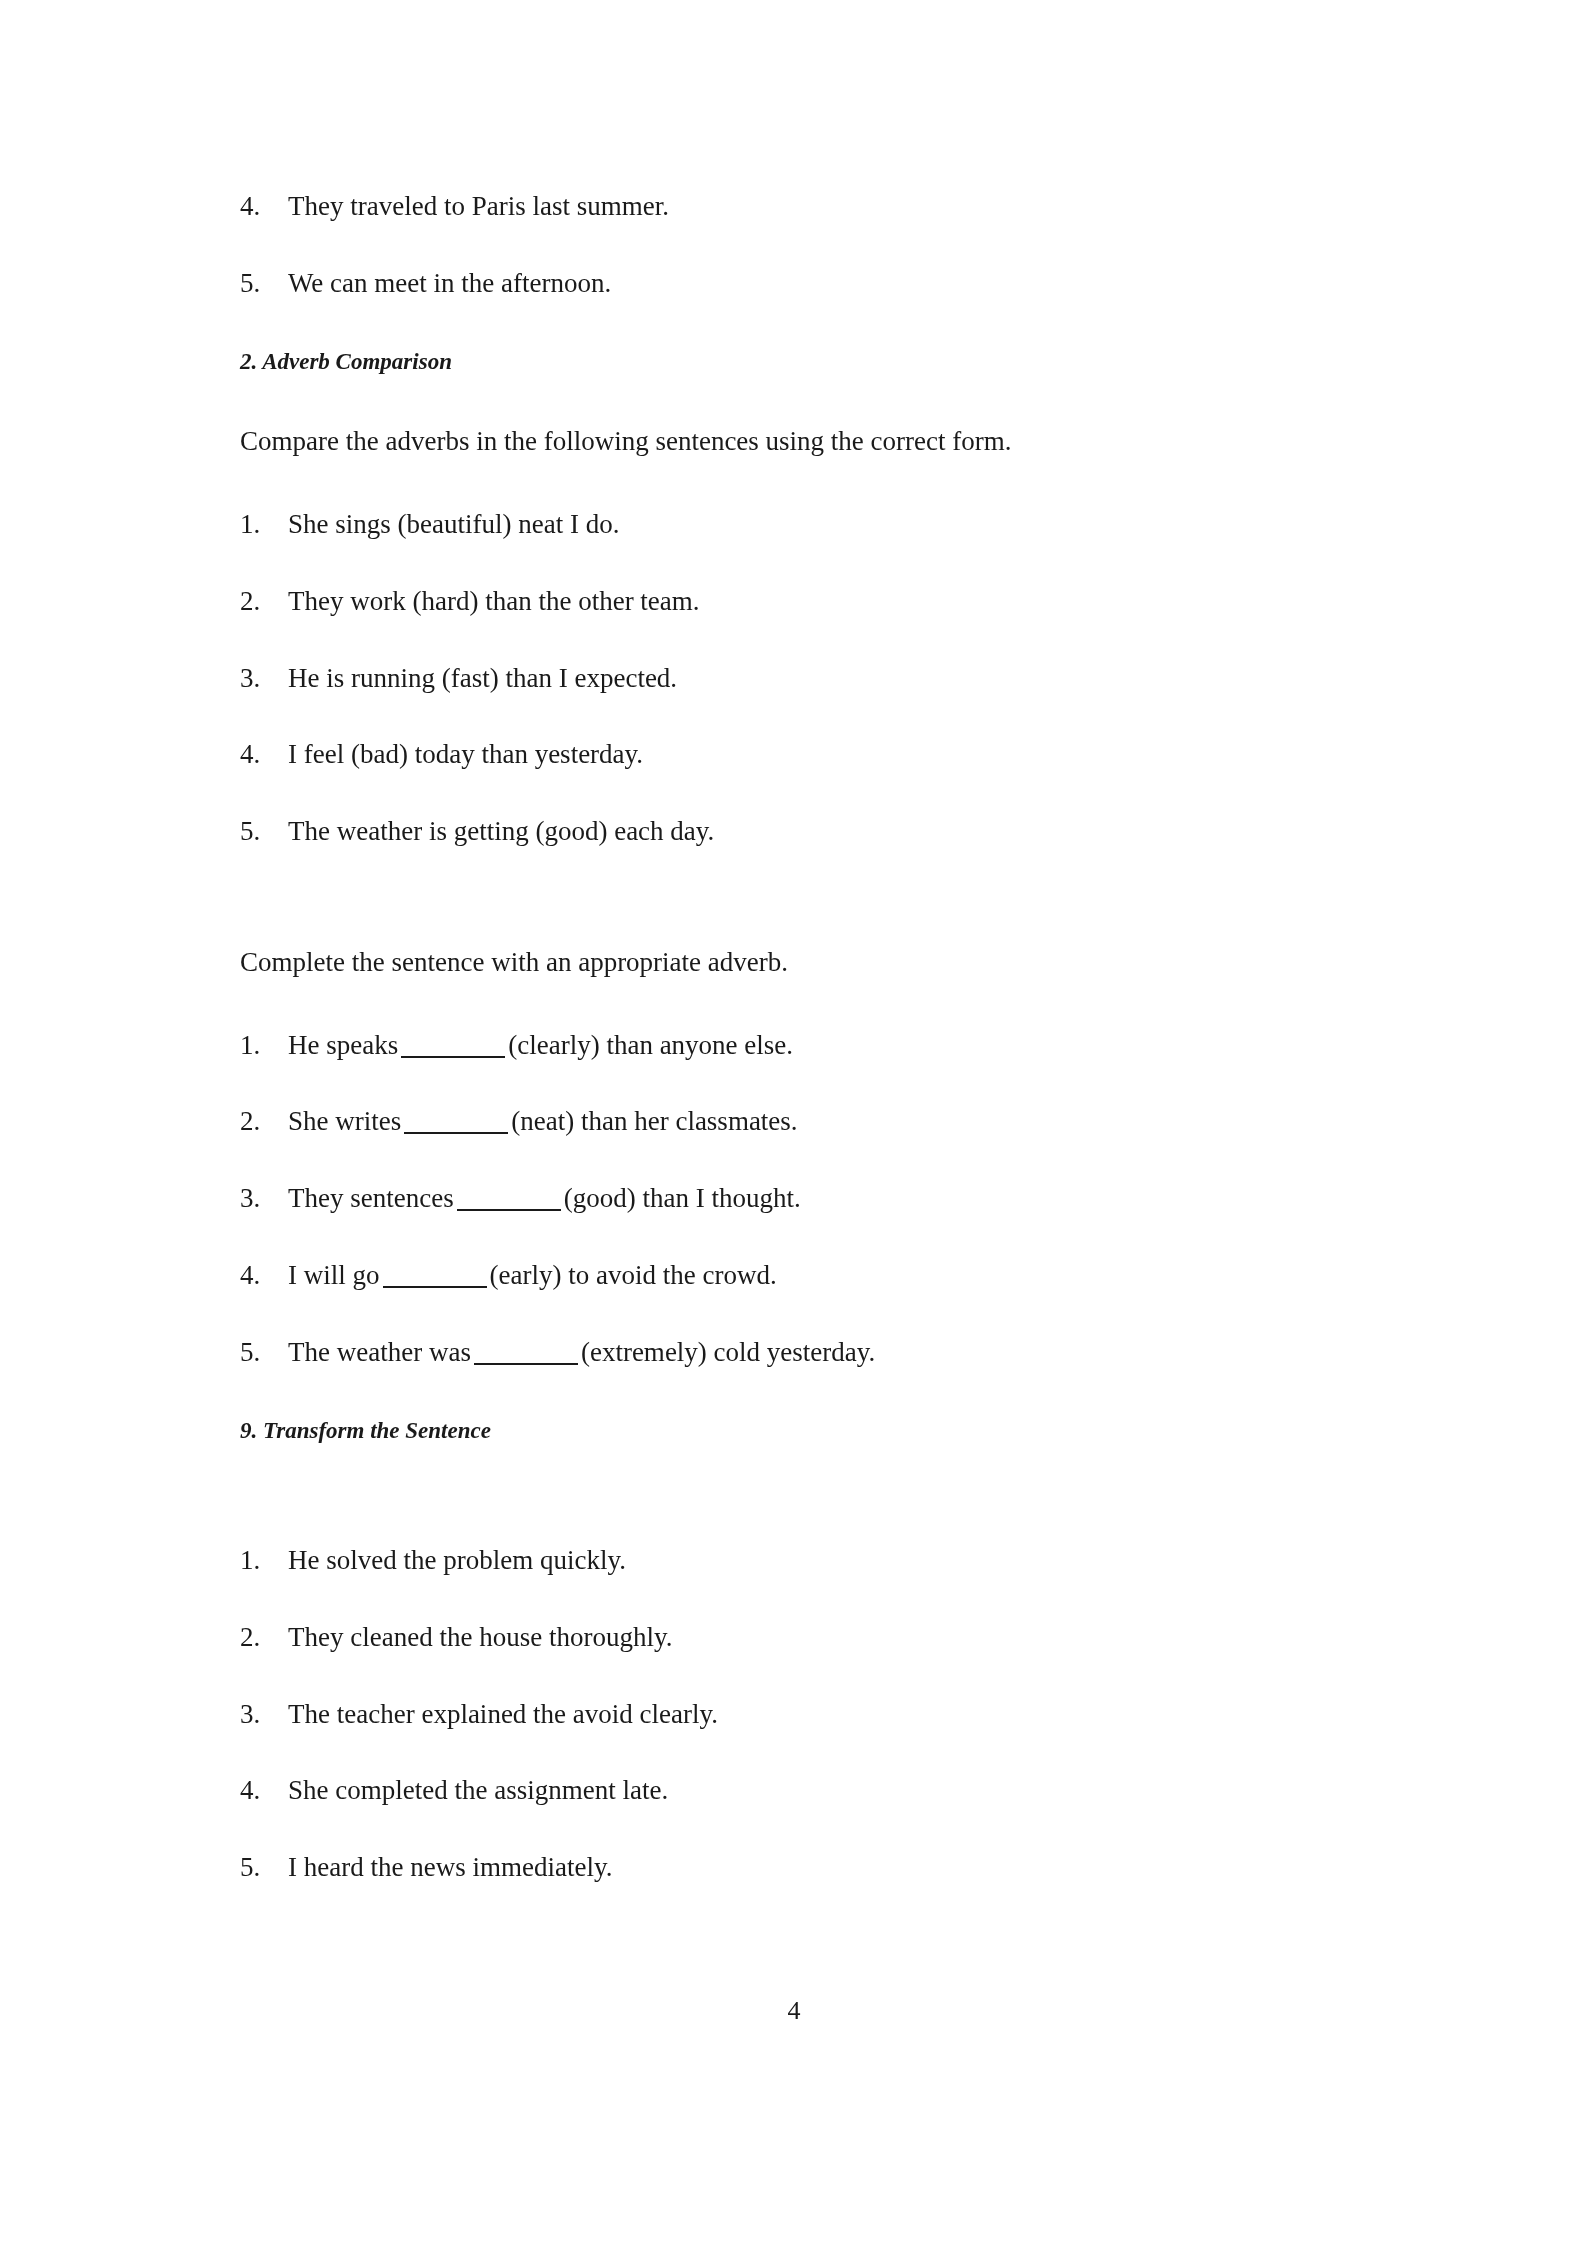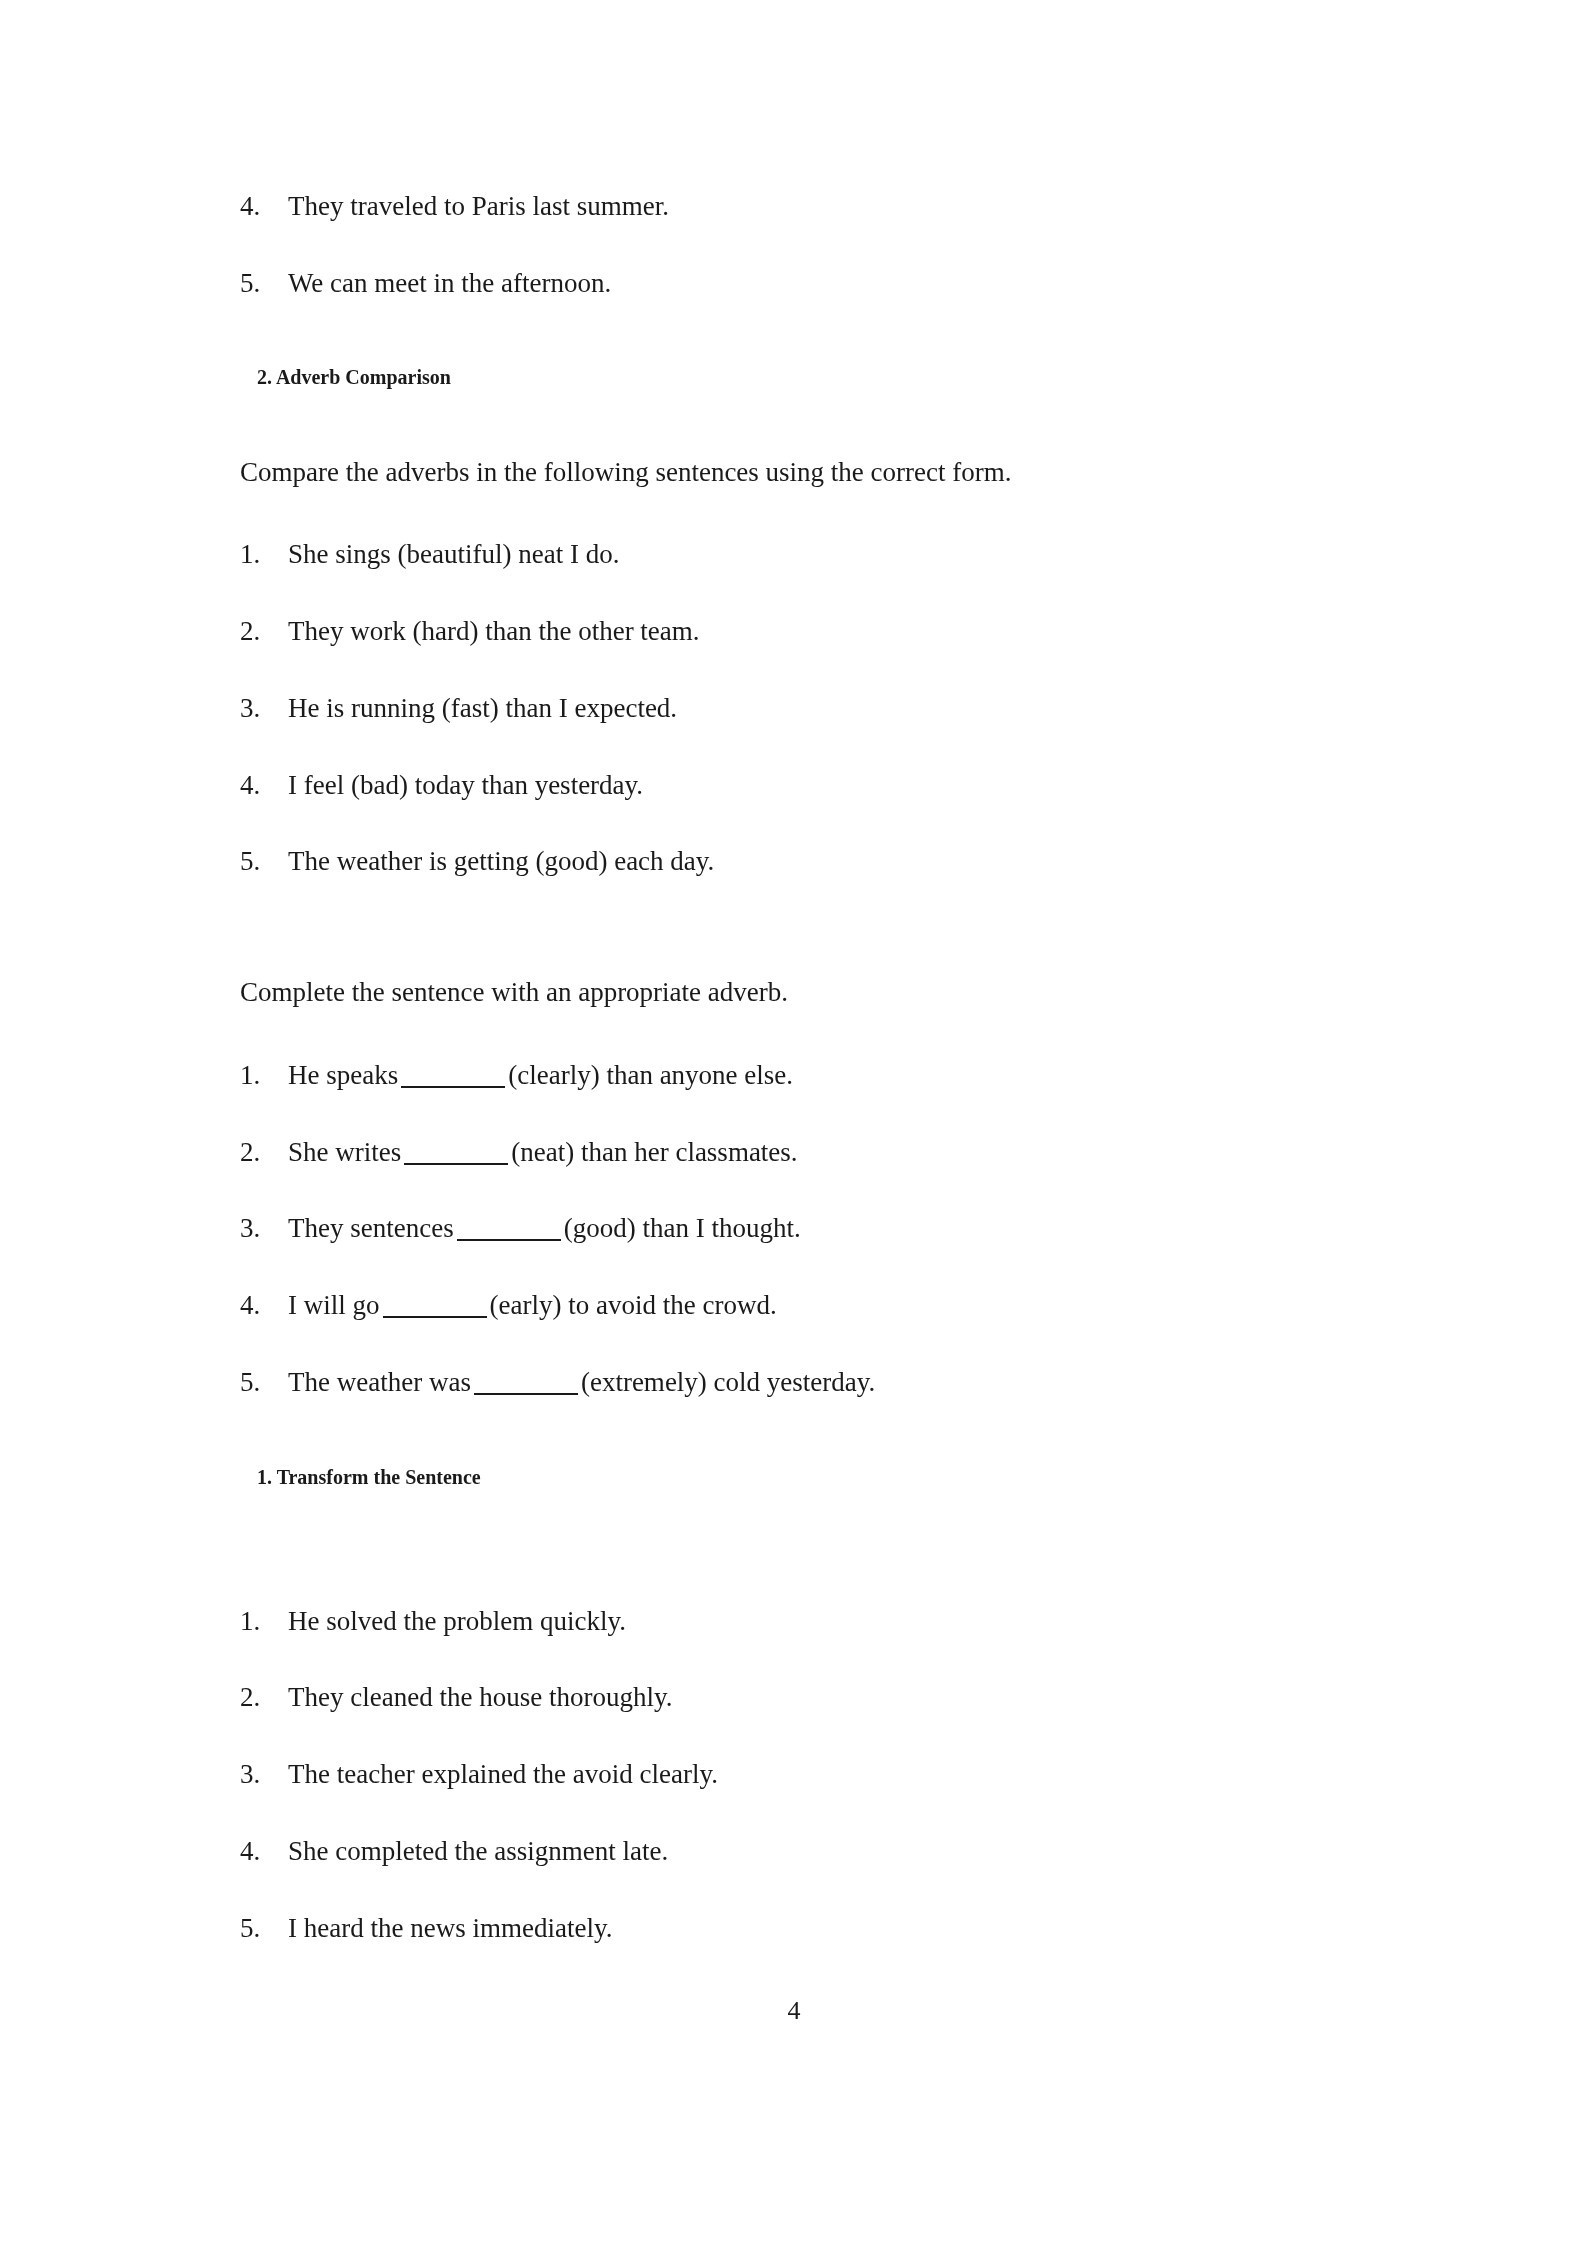--- a/index.html
+++ b/index.html
@@ -39,25 +39,26 @@
   .list-item:last-child {
     margin-bottom: 0;
   }
   .item-num {
     position: absolute;
     left: 0;
     top: 0;
     font-size: 27px;
   }
   .section-heading {
-    font-size: 20px;
+    font-size: 23px;
     font-weight: bold;
     line-height: 1.25;
-    margin: 17px;
+    margin: 0;
     white-space: nowrap;
+    font-style: italic;
   }
   .section-desc {
     font-size: 27px;
     line-height: 1.25;
     margin: 0;
     white-space: nowrap;
   }
   .gap-after-list {
     height: 47px;
   }
@@ -164,21 +165,21 @@
         <span>I will go</span><span class="blank"></span><span>(early) to avoid the crowd.</span>
       </li>
       <li class="list-item">
         <span class="item-num">5.</span>
         <span>The weather was</span><span class="blank"></span><span>(extremely) cold yesterday.</span>
       </li>
     </ol>
 
     <div class="gap-before-heading"></div>
 
-    <h2 class="section-heading">1. Transform the Sentence</h2>
+    <h2 class="section-heading">9. Transform the Sentence</h2>
 
     <div class="gap-after-heading"></div>
 
 
     <div class="gap-after-desc"></div>
 
     <ol class="list">
       <li class="list-item">
         <span class="item-num">1.</span>
         <span>He solved the problem quickly.</span>

